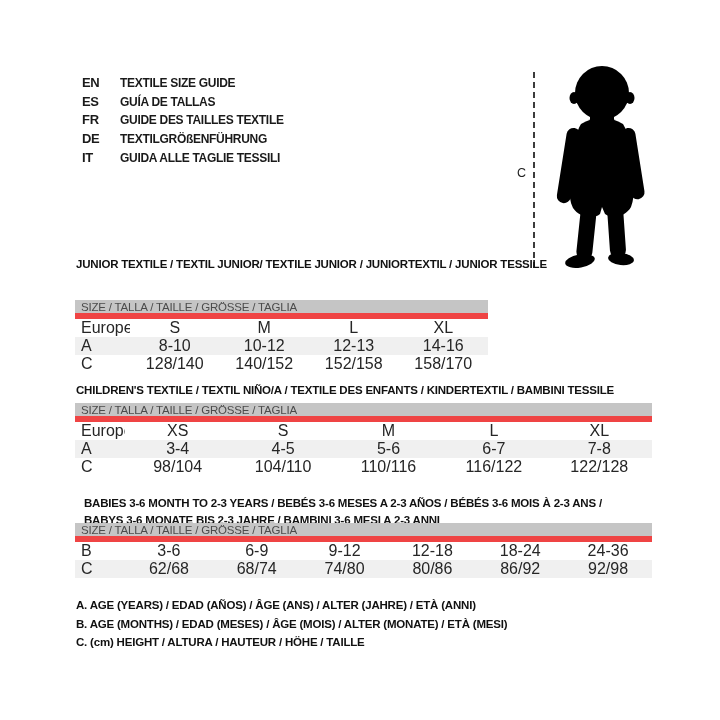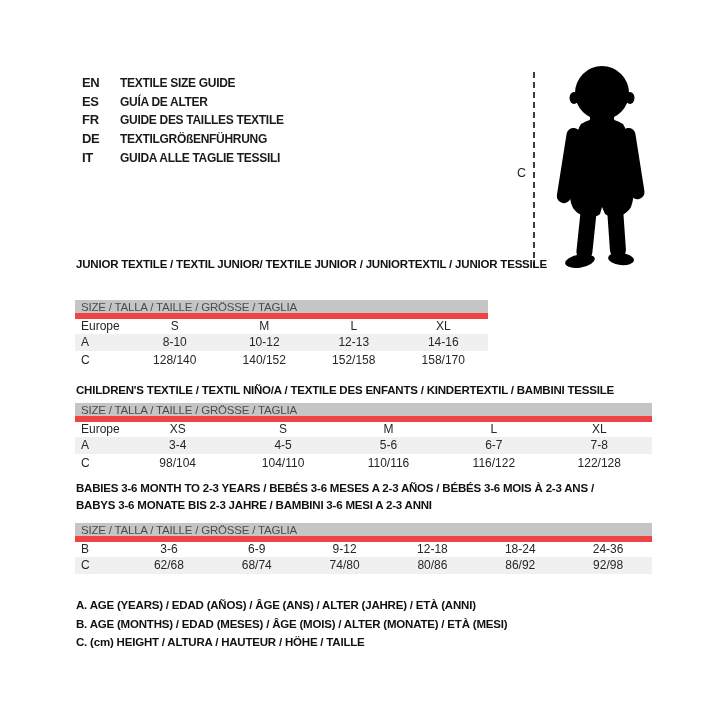--- a/index.html
+++ b/index.html
@@ -34,28 +34,28 @@
   .silhouette { position: absolute; left: 543px; top: 63px; }
 
   
   .tbl-title {
     position: absolute; left: 76px;
     font-weight: 700; font-size: 11.5px; letter-spacing: -0.2px; color: #111;
     line-height: 17px; white-space: nowrap;
   }
   .t1-title { top: 256px; text-align: center; }
   .t2-title { top: 382px; }
-  .t3-title { top: 480px; }
+  .t3-title { top: 495px; margin-left: 8px; }
 
   .size-table {
     position: absolute; left: 75px;
     border-collapse: collapse; table-layout: fixed;
   }
   .size-table td {
-    font-size: 12px; color: #262626; text-align: center;
+    font-size: 16px; color: #262626; text-align: center;
     height: 17.5px; vertical-align: middle; padding: 0;
     white-space: nowrap; overflow: hidden;
   }
   .size-table td.rowlabel { text-align: left; padding-left: 6px; }
   .size-table tr.size-head td {
     background: #c5c5c5; color: #4b4b4b; text-align: left;
     padding-left: 6px; height: 16px; font-size: 11.5px;
     border-bottom: 6px solid #ef4444; letter-spacing: -0.2px;
   }
   .size-table tr.shaded td { background: #f0f0f0; }
@@ -76,21 +76,21 @@
 
 <div class="canvas">
 
   <div class="lang-block">
     <div class="lang-row">
       <span class="lang-code">EN</span>
       <span class="lang-text">TEXTILE SIZE GUIDE</span>
     </div>
     <div class="lang-row">
       <span class="lang-code">ES</span>
-      <span class="lang-text">GUÍA DE ALTER</span>
+      <span class="lang-text">GUÍA DE TALLAS</span>
     </div>
     <div class="lang-row">
       <span class="lang-code">FR</span>
       <span class="lang-text">GUIDE DES TAILLES TEXTILE</span>
     </div>
     <div class="lang-row">
       <span class="lang-code">DE</span>
       <span class="lang-text">TEXTILGRÖßENFÜHRUNG</span>
     </div>
     <div class="lang-row">

